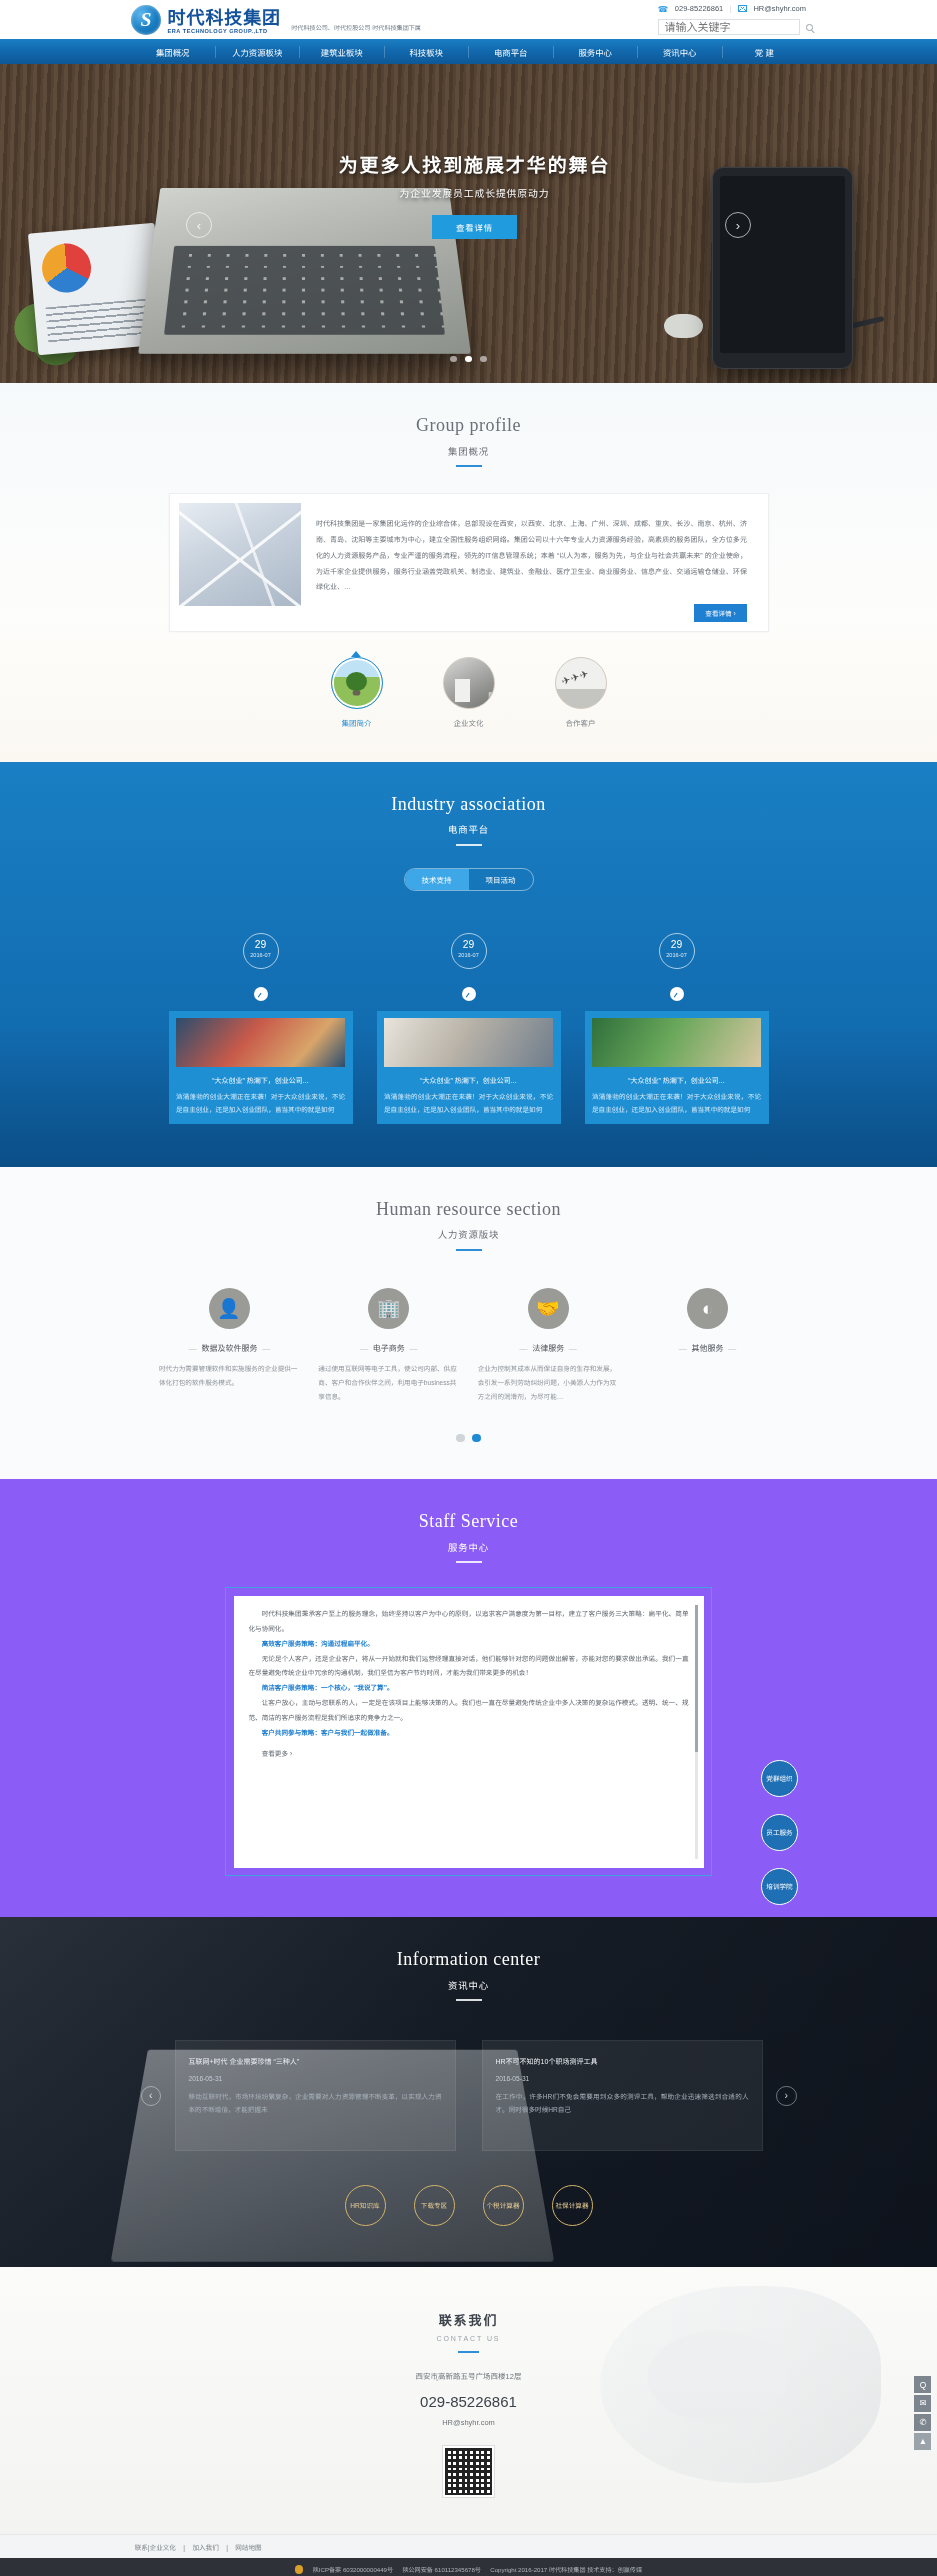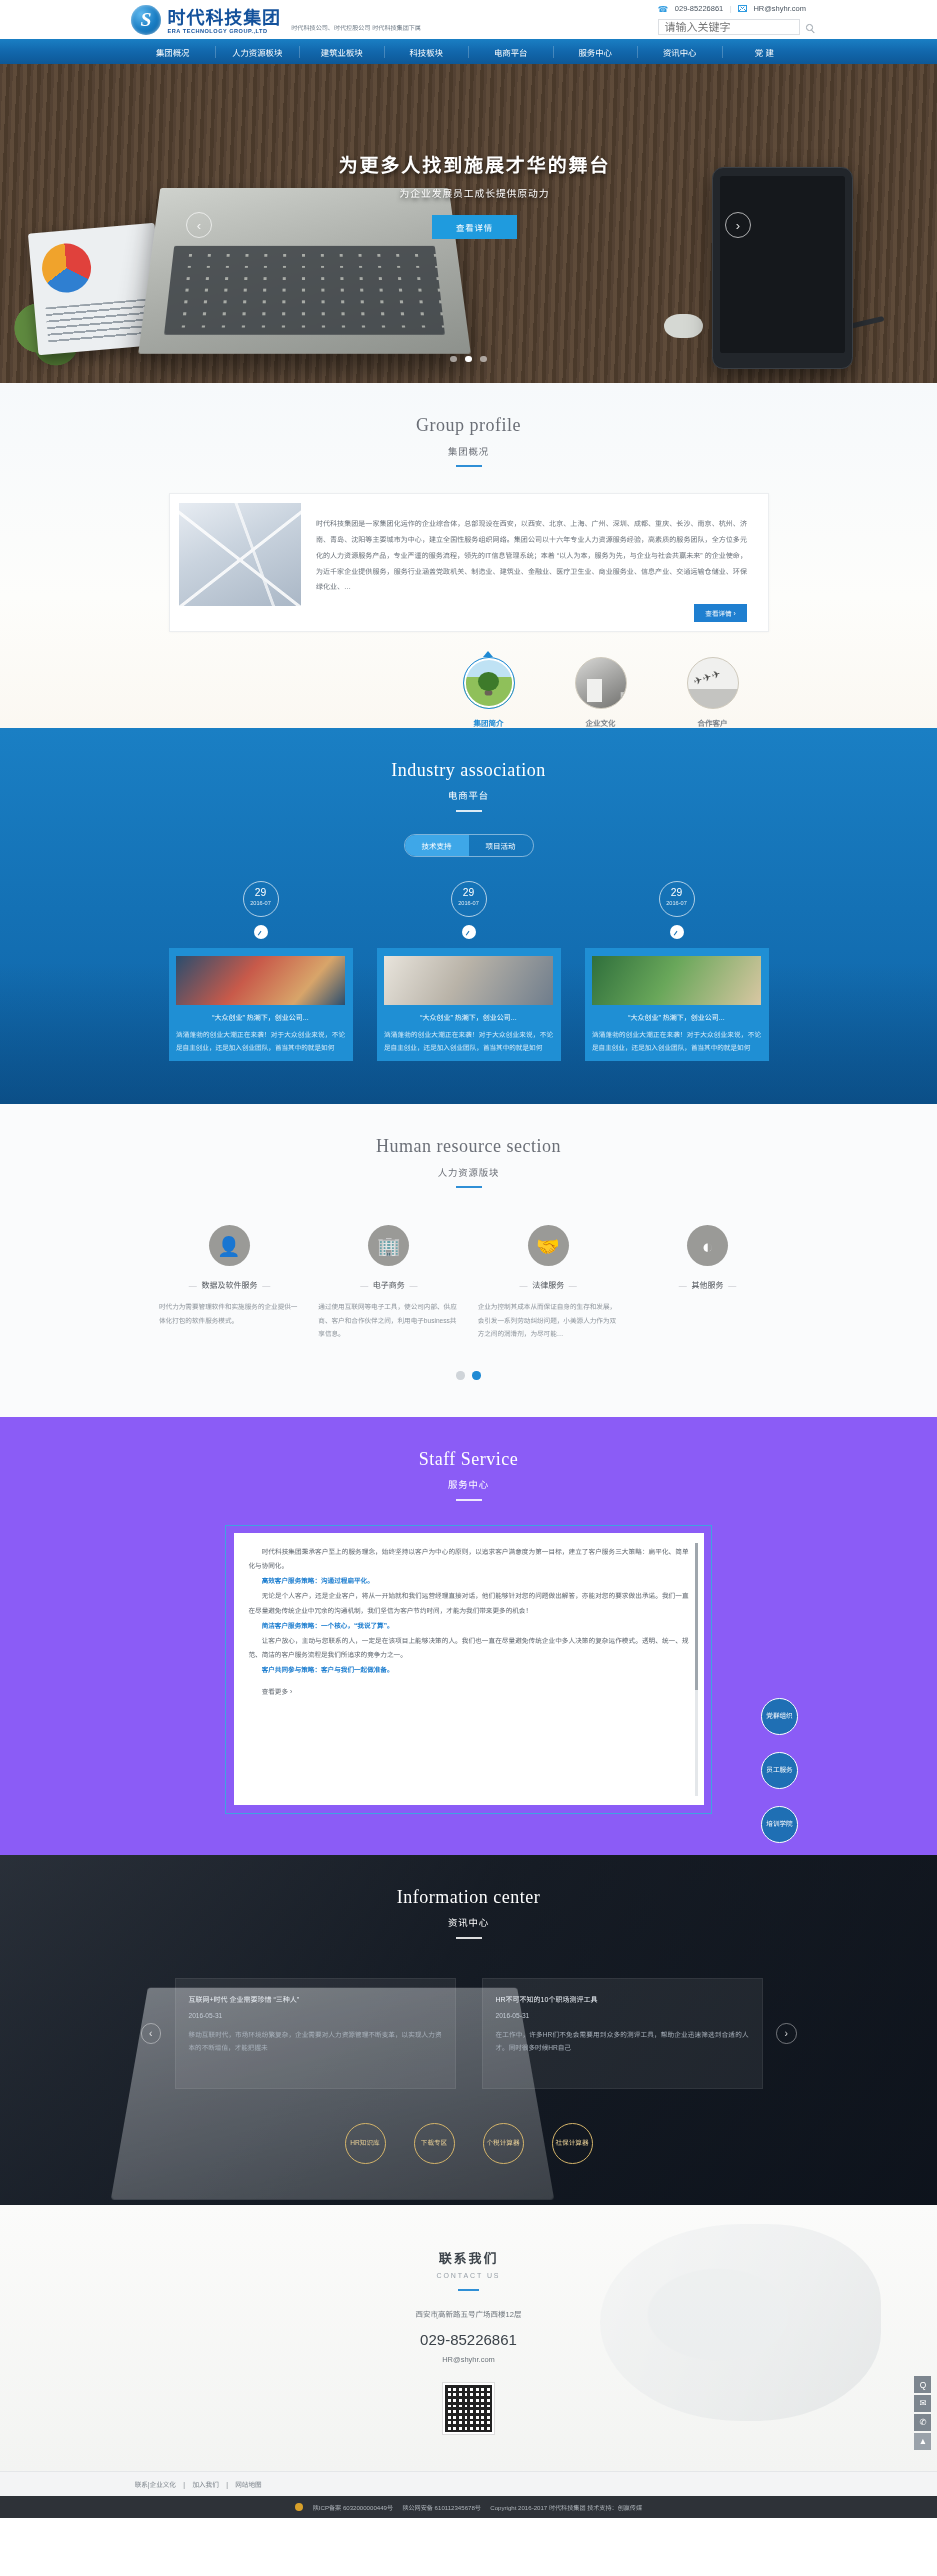--- a/index.html
+++ b/index.html
@@ -103,37 +103,37 @@
 
   
   .sec-head { text-align:center; padding-top:32px; }
   .sec-en { font-family:"Liberation Serif","DejaVu Serif",serif; font-size:18px; color:#6b6f77; letter-spacing:0.5px; }
   .sec-cn { font-size:9.4px; color:#6b6f77; margin-top:7.5px; letter-spacing:0.9px; }
   .sec-rule { width:26px; height:1.9px; background:#2f8fd6; margin:7.5px auto 0; }
   .sec-head.light .sec-en, .sec-head.light .sec-cn { color:#fff; }
   .sec-head.light .sec-rule { background:rgba(255,255,255,.85); }
 
   
-  .profile { background:linear-gradient(to bottom,#f6f9fb 0%,#fdfdfb 62%,#fbf8f2 100%); }
+  .profile { background:linear-gradient(to bottom,#f6f9fb 0%,#fdfdfb 62%,#fbf8f2 100%); padding-bottom:34px; }
   .profile-card { width:600px; margin:26px auto 0; background:#fff; border:0.9px solid #eceef0;
                   display:flex; padding:9.4px; box-shadow:0 0.9px 2.8px rgba(0,0,0,.04); }
   .profile-img { width:122px; height:103px; flex:none; position:relative; overflow:hidden;
     background:linear-gradient(155deg,#e7ecf2 0%,#c9d3de 42%,#aab7c6 100%); }
   .profile-img::before { content:""; position:absolute; inset:0;
     background:
       linear-gradient(38deg, transparent 46%, #fff 46.5%, #fff 48%, transparent 48.5%),
       linear-gradient(-38deg, transparent 46%, #fff 46.5%, #fff 48%, transparent 48.5%),
       linear-gradient(70deg, transparent 58%, rgba(255,255,255,.8) 58.5%, rgba(255,255,255,.8) 60%, transparent 60.5%);
     opacity:.85; }
   .profile-text { flex:1; padding:13px 11.2px 0 15px; }
   .profile-text p { font-size:7px; line-height:2.25; color:#6a7179; text-align:justify; }
   .profile-more { text-align:right; margin-top:9.4px; }
   .btn-more { display:inline-block; background:#1f7fd0; color:#fff; font-size:6.6px; padding:3.7px 11.2px; cursor:pointer; }
 
-  .circles { width:600px; margin:24.4px auto 0; display:flex; justify-content:flex-end;font-weight:bold; }
+  .circles { width:600px; margin:24.4px auto 0; display:flex; justify-content:center; }
   .circle-item { text-align:center; width:112px; cursor:pointer; position:relative; }
   .circle-pic { width:52px; height:52px; border-radius:50%; margin:0 auto; position:relative;
                 border:1.9px solid #cfcabd; overflow:hidden; background:#e8e8e6; }
   .circle-item.active .circle-pic { border-color:#1f8ad4; box-shadow:0 0 0 1.9px #fff inset; }
   .circle-item.active::before { content:""; position:absolute; left:50%; top:-5.6px; margin-left:-5.6px;
     border-left:5.6px solid transparent; border-right:5.6px solid transparent; border-bottom:6.6px solid #1f8ad4; }
   .cp-tree { background:linear-gradient(to bottom,#bfe2f4 0 38%,#8fc05a 38% 100%); }
   .cp-tree::after { content:""; position:absolute; left:50%; top:28%; margin-left:-10.3px; width:20.6px; height:19px;
     border-radius:50%; background:#3d7a2a; box-shadow:0 11.2px 0 -6.6px #6b6257; }
   .cp-city { background:linear-gradient(150deg,#d8d8d6 0%,#9a9a98 60%,#72726f 100%); }
@@ -149,21 +149,21 @@
   .assoc { background:linear-gradient(to bottom,#1a7fc4 0%,#1471b5 48%,#0f63a6 100%); padding-bottom:43px; position:relative; overflow:hidden; }
   .assoc::after { content:""; position:absolute; left:0; right:0; bottom:0; height:141px;
     background:linear-gradient(to top,rgba(8,62,110,.55),transparent); }
   .assoc-tabs { display:flex; justify-content:center; margin-top:22.5px; position:relative; z-index:2; }
   .tabwrap { display:flex; border:0.9px solid rgba(255,255,255,.45); border-radius:11.2px; overflow:hidden; }
   .tab { font-size:7.5px; color:#fff; padding:4.7px 17px; cursor:pointer; }
   .tab.on { background:#3ea7e8; }
   .assoc-row { width:600px; margin:24.4px auto 0; display:flex; justify-content:space-between; position:relative; z-index:2; }
   .news-col { width:184px; }
   .date-chip { width:36px; height:36px; border-radius:50%; border:0.9px solid rgba(255,255,255,.65);
-               margin:0 auto; color:#fff; text-align:center; padding-top:5.6px; }
+               margin:18px auto; color:#fff; text-align:center; padding-top:5.6px; }
   .date-d { font-size:10.3px; line-height:1; }
   .date-m { font-size:5.6px; opacity:.85; margin-top:1.9px; }
   .clock-dot { width:14px; height:14px; border-radius:50%; background:#fff; margin:7.5px auto 0; position:relative; }
   .clock-dot::after { content:""; position:absolute; left:50%; top:50%; width:0.9px; height:4.7px; background:#1471b5;
     transform-origin:top; transform:translate(-50%,-0.9px) rotate(36deg); }
   .news-card { background:#1f8fd4; margin-top:9.4px; padding:7.5px; }
   .news-pic { height:49px; background:#0f6fb0; position:relative; overflow:hidden; }
   .np-money { background:linear-gradient(130deg,#2a4d6e 0%,#c85a4a 42%,#d8a56a 75%,#2a4d6e 100%); }
   .np-meet { background:linear-gradient(120deg,#e8e4dc 0%,#b9b3a8 45%,#6f7d8c 100%); }
   .np-hands { background:linear-gradient(120deg,#2f6f3c 0%,#69a75a 45%,#d9c7a3 100%); }

